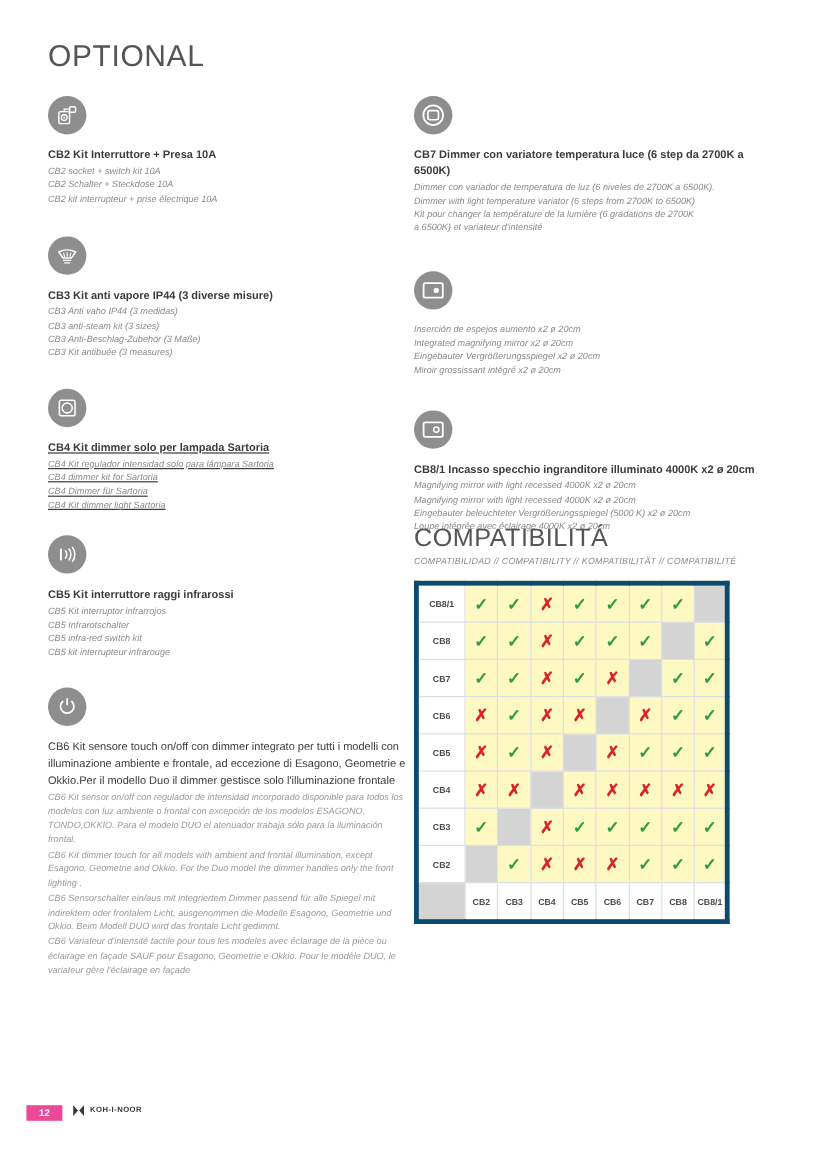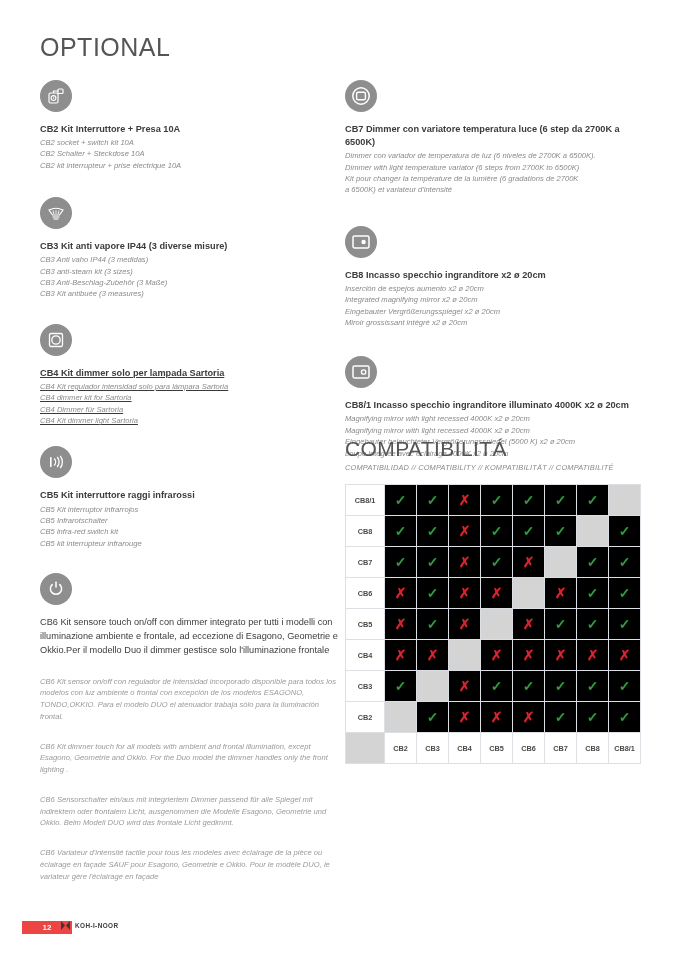--- a/index.html
+++ b/index.html
@@ -59,21 +59,21 @@
     font-size: 7.6px;
     font-style: italic;
     color: #8a8a8a;
     line-height: 1.5;
   }
   .entry-para {
     font-size: 7.6px;
     font-style: italic;
     color: #9a9a9a;
     line-height: 1.55;
-    margin-top: 18px;
+    margin-top: 1px;
   }
   .entry-lead {
     font-size: 9.2px;
     color: #3c3c3c;
     line-height: 1.5;
   }
 
   
   .compat-wrap { position: absolute; left: 345px; top: 437px; width: 305px; }
   .compat-title {
@@ -86,24 +86,24 @@
   .compat-sub {
     font-size: 7.4px;
     font-style: italic;
     color: #8a8a8a;
     letter-spacing: 0.2px;
     margin-bottom: 12px;
   }
 
   table.compat {
     border-collapse: collapse;
-    width: 296px;
+    width: 263px;
     table-layout: fixed;
-    background: #000000;
-    border: 1px solid #0c4a6e;
+    background: #fef9c3;
+    border: 4px solid #0c4a6e;
   }
   table.compat td {
     border: 1px solid #dcdfe4;
     height: 30px;
     text-align: center;
     vertical-align: middle;
     font-size: 7.3px;
     font-weight: bold;
     color: #4a4a4a;
     padding: 0;
@@ -120,22 +120,22 @@
     font-weight: bold;
     color: #4a4a4a;
   }
   td.blank { background: #d4d4d4; border-color: #d4d4d4; }
   .mark { font-size: 14px; line-height: 1; font-weight: bold; }
   .yes { color: #2e9b3f; }
   .no  { color: #d9232c; }
   .page-num {
     position: absolute;
     left: 22px; top: 921px;
-    width: 50px; height: 13px;
-    background: #ef4444;
+    width: 30px; height: 13px;
+    background: #ec4899;
     color: #fff;
     font-size: 8px;
     font-weight: bold;
     display: flex;
     align-items: center;
     justify-content: center;
   }
   .brand {
     position: absolute;
     left: 60px; top: 920px;
@@ -246,21 +246,20 @@
         <div class="entry-sub">Kit pour changer la température de la lumière (6 gradations de 2700K</div>
         <div class="entry-sub">a 6500K) et variateur d'intensité</div>
       </div>
       <div class="entry" style="margin-bottom: 28px;">
         <div class="entry-icon">
           <svg width="22" height="22" viewBox="0 0 22 22">
             <rect x="3" y="5" width="16" height="12" rx="1.4" fill="none" stroke="#ffffff" stroke-width="1.5"></rect>
             <circle cx="13.6" cy="11" r="2.2" fill="#ffffff"></circle>
           </svg>
         </div>
-        <div class="entry-title">CB8 Incasso specchio ingranditore x2 ø 20cm</div>
         <div class="entry-sub">Inserción de espejos aumento x2 ø 20cm</div>
         <div class="entry-sub">Integrated magnifying mirror x2 ø 20cm</div>
         <div class="entry-sub">Eingebauter Vergrößerungsspiegel x2 ø 20cm</div>
         <div class="entry-sub">Miroir grossissant intégré x2 ø 20cm</div>
       </div>
       <div class="entry" style="margin-bottom: 28px;">
         <div class="entry-icon">
           <svg width="22" height="22" viewBox="0 0 22 22">
             <rect x="3" y="5" width="16" height="12" rx="1.4" fill="none" stroke="#ffffff" stroke-width="1.5"></rect>
             <circle cx="13.6" cy="11" r="2.2" fill="none" stroke="#ffffff" stroke-width="1.3"></circle>

